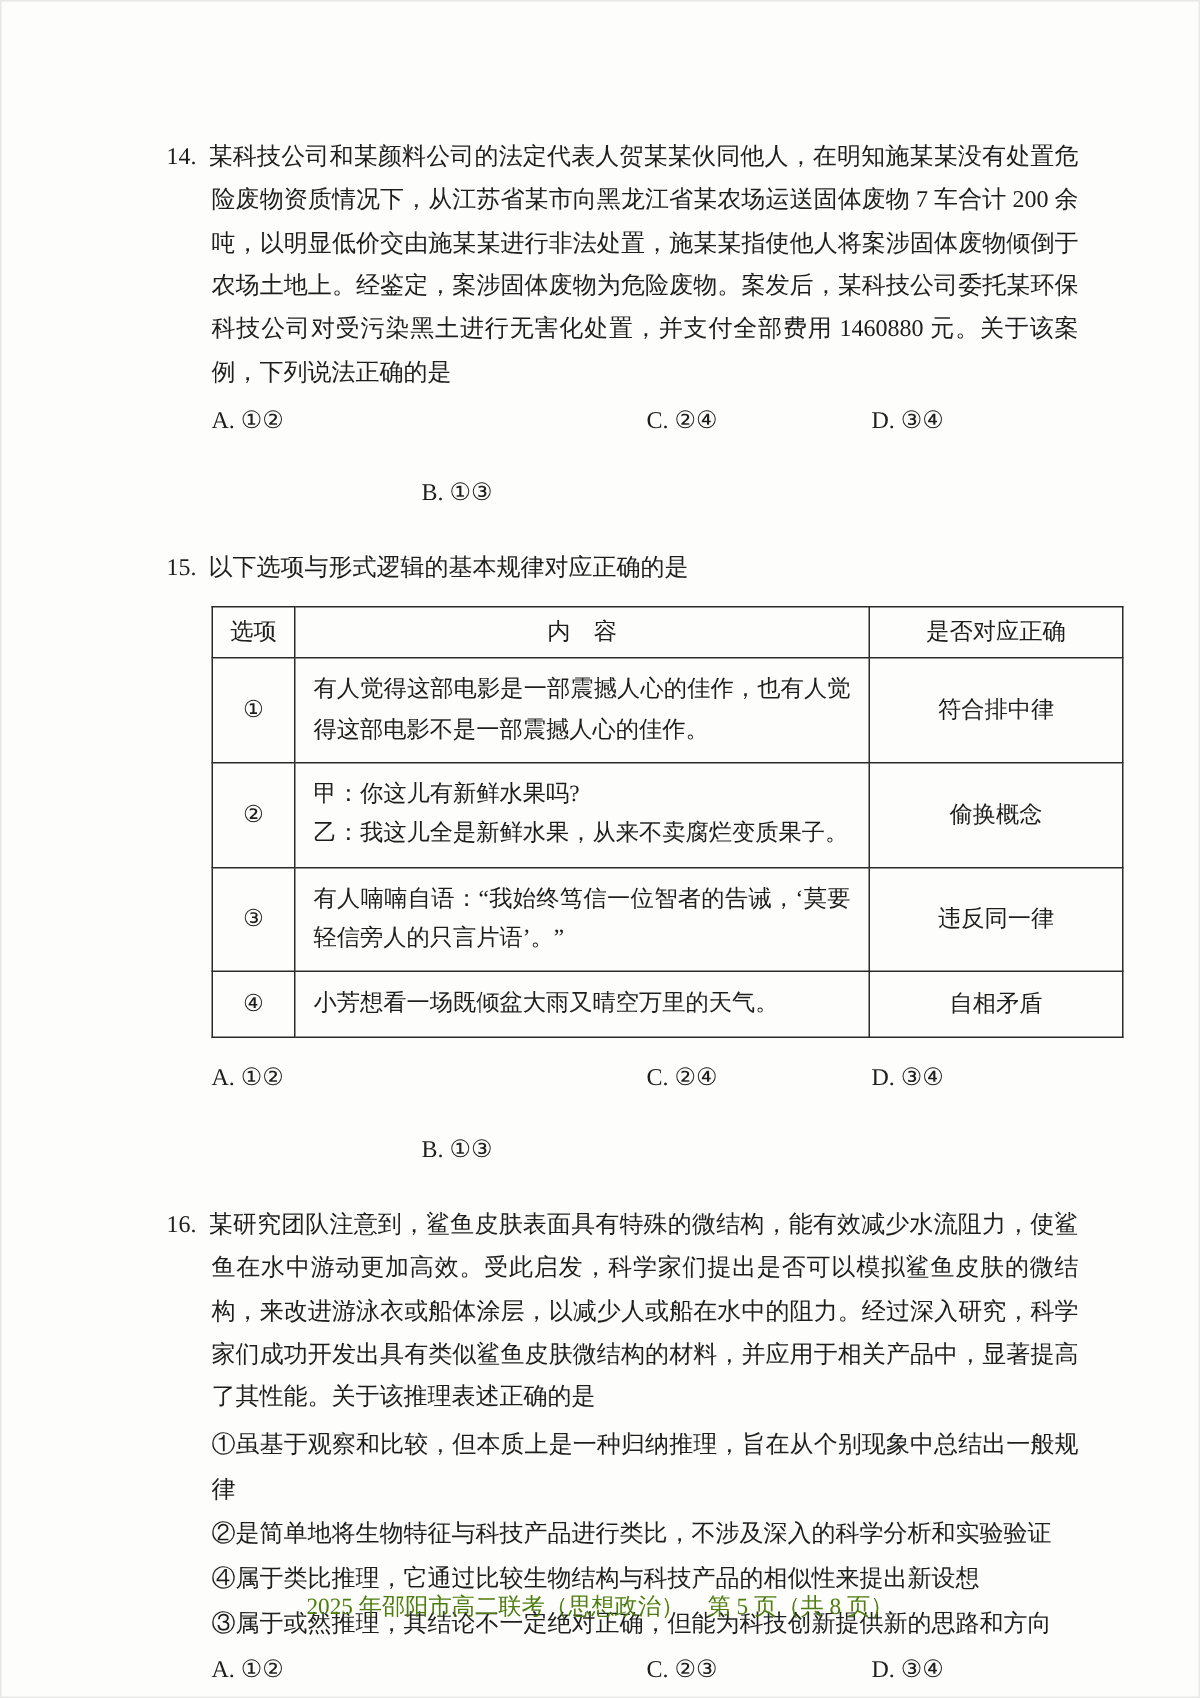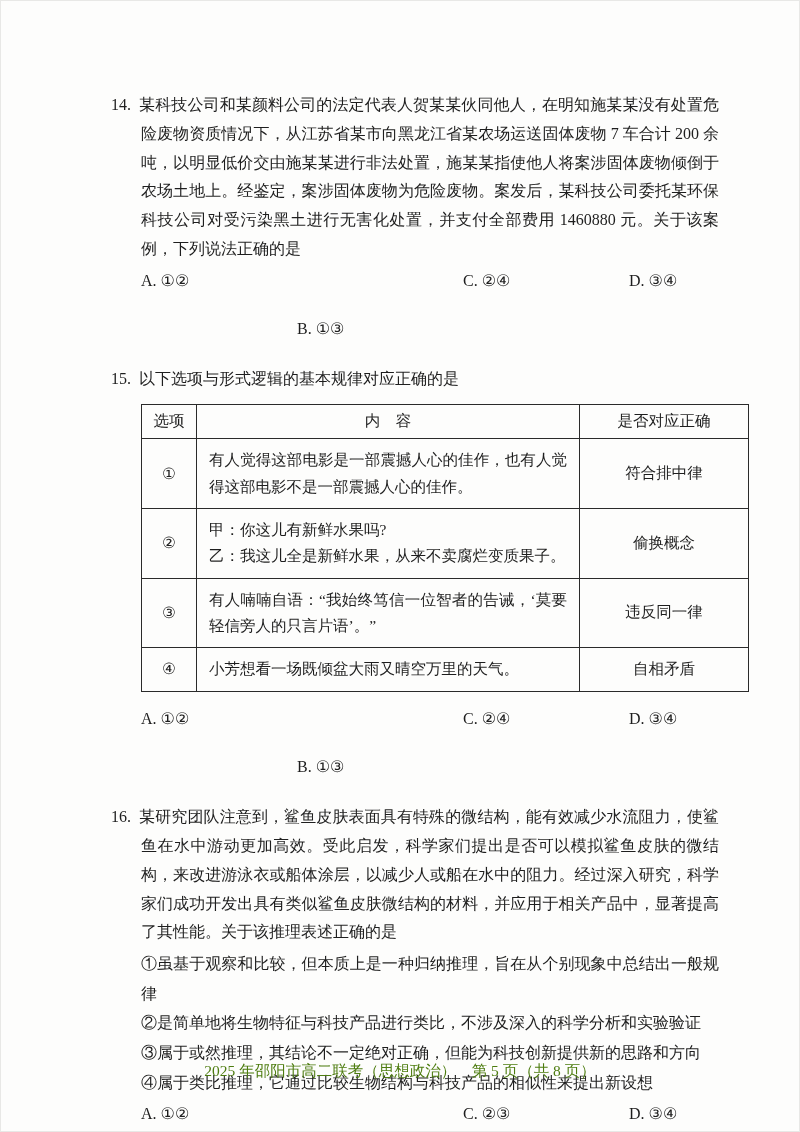--- a/index.html
+++ b/index.html
@@ -33,21 +33,20 @@
   .q-item {
     padding-left: 30px;
     line-height: 1.85;
     text-align: justify;
   }
   .choices {
     display: flex;
     padding-left: 30px;
     line-height: 1.85;
     margin-top: 2px;
-    gap: 16px;
   }
   .choices span:nth-child(1) { width: 140px; }
   .choices span:nth-child(2) { width: 150px; margin-top: 48px; }
   .choices span:nth-child(3) { width: 150px; }
   .choices span:nth-child(4) { flex: 1; }
 
   table.logic-table {
     border-collapse: collapse;
     margin: 10px 0 12px 30px;
     width: 607px;
@@ -148,22 +147,22 @@
       <span>C. ②④</span>
       <span>D. ③④</span>
     </div>
   </section>
 
   <section class="question">
     <div class="q-stem"><span class="q-num">16.</span> <span>某研究团队注意到，鲨鱼皮肤表面具有特殊的微结构，能有效减少水流阻力，使鲨鱼在水中游动更加高效。受此启发，科学家们提出是否可以模拟鲨鱼皮肤的微结构，来改进游泳衣或船体涂层，以减少人或船在水中的阻力。经过深入研究，科学家们成功开发出具有类似鲨鱼皮肤微结构的材料，并应用于相关产品中，显著提高了其性能。关于该推理表述正确的是</span></div>
     <div class="q-items">
       <div class="q-item">①虽基于观察和比较，但本质上是一种归纳推理，旨在从个别现象中总结出一般规律</div>
       <div class="q-item">②是简单地将生物特征与科技产品进行类比，不涉及深入的科学分析和实验验证</div>
+      <div class="q-item">④属于类比推理，它通过比较生物结构与科技产品的相似性来提出新设想</div>
       <div class="q-item">③属于或然推理，其结论不一定绝对正确，但能为科技创新提供新的思路和方向</div>
-      <div class="q-item">④属于类比推理，它通过比较生物结构与科技产品的相似性来提出新设想</div>
     </div>
     <div class="choices">
       <span>A. ①②</span>
       <span>B. ①④</span>
       <span>C. ②③</span>
       <span>D. ③④</span>
     </div>
   </section>
 
   <div class="footer">2025 年邵阳市高二联考（思想政治）　第 5 页（共 8 页）</div>

